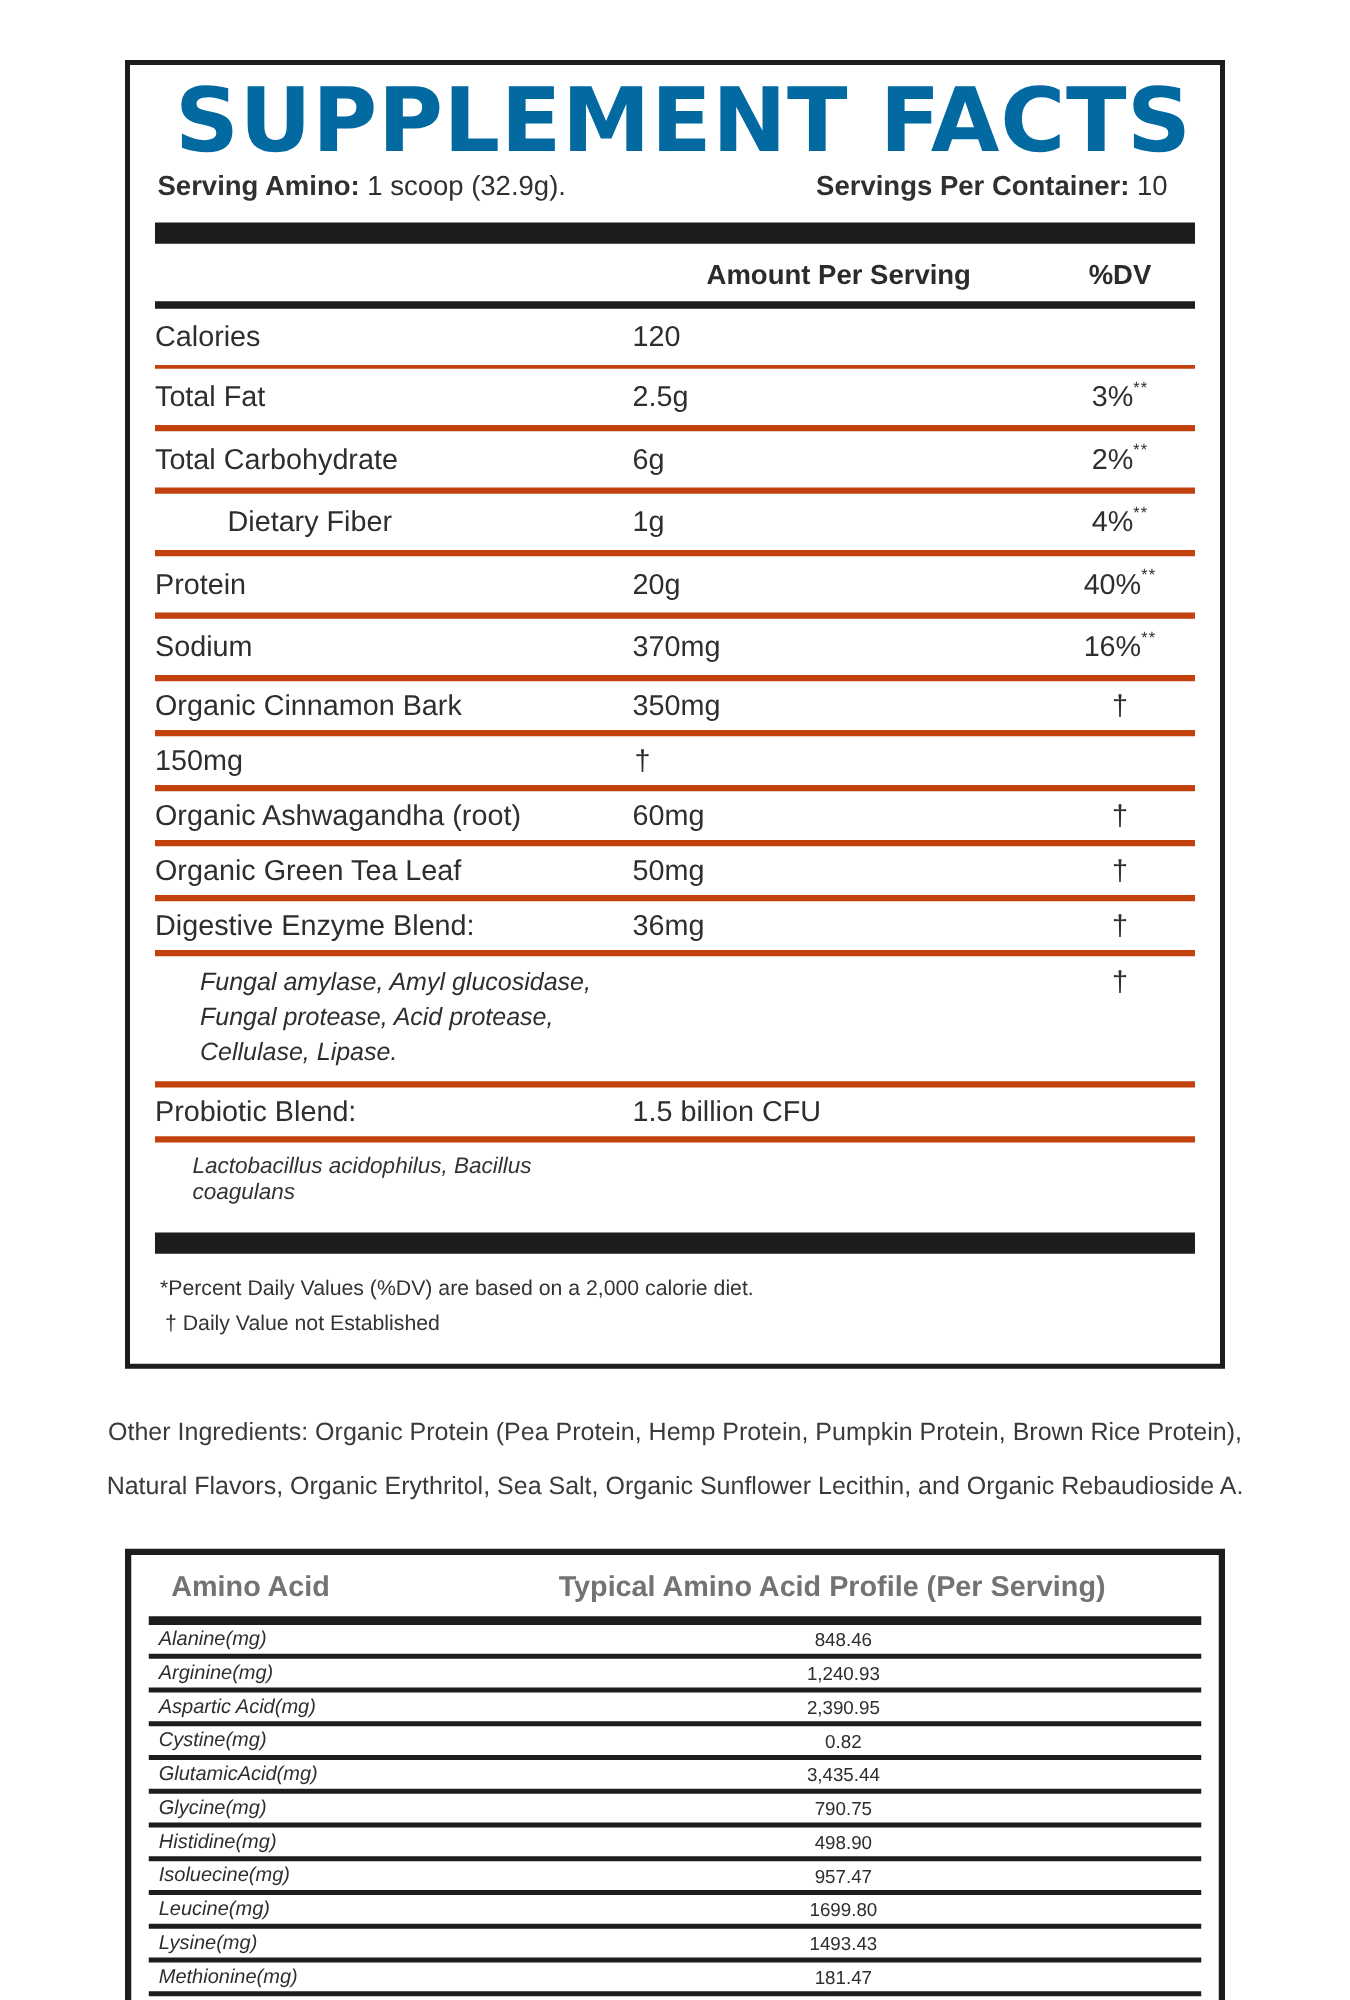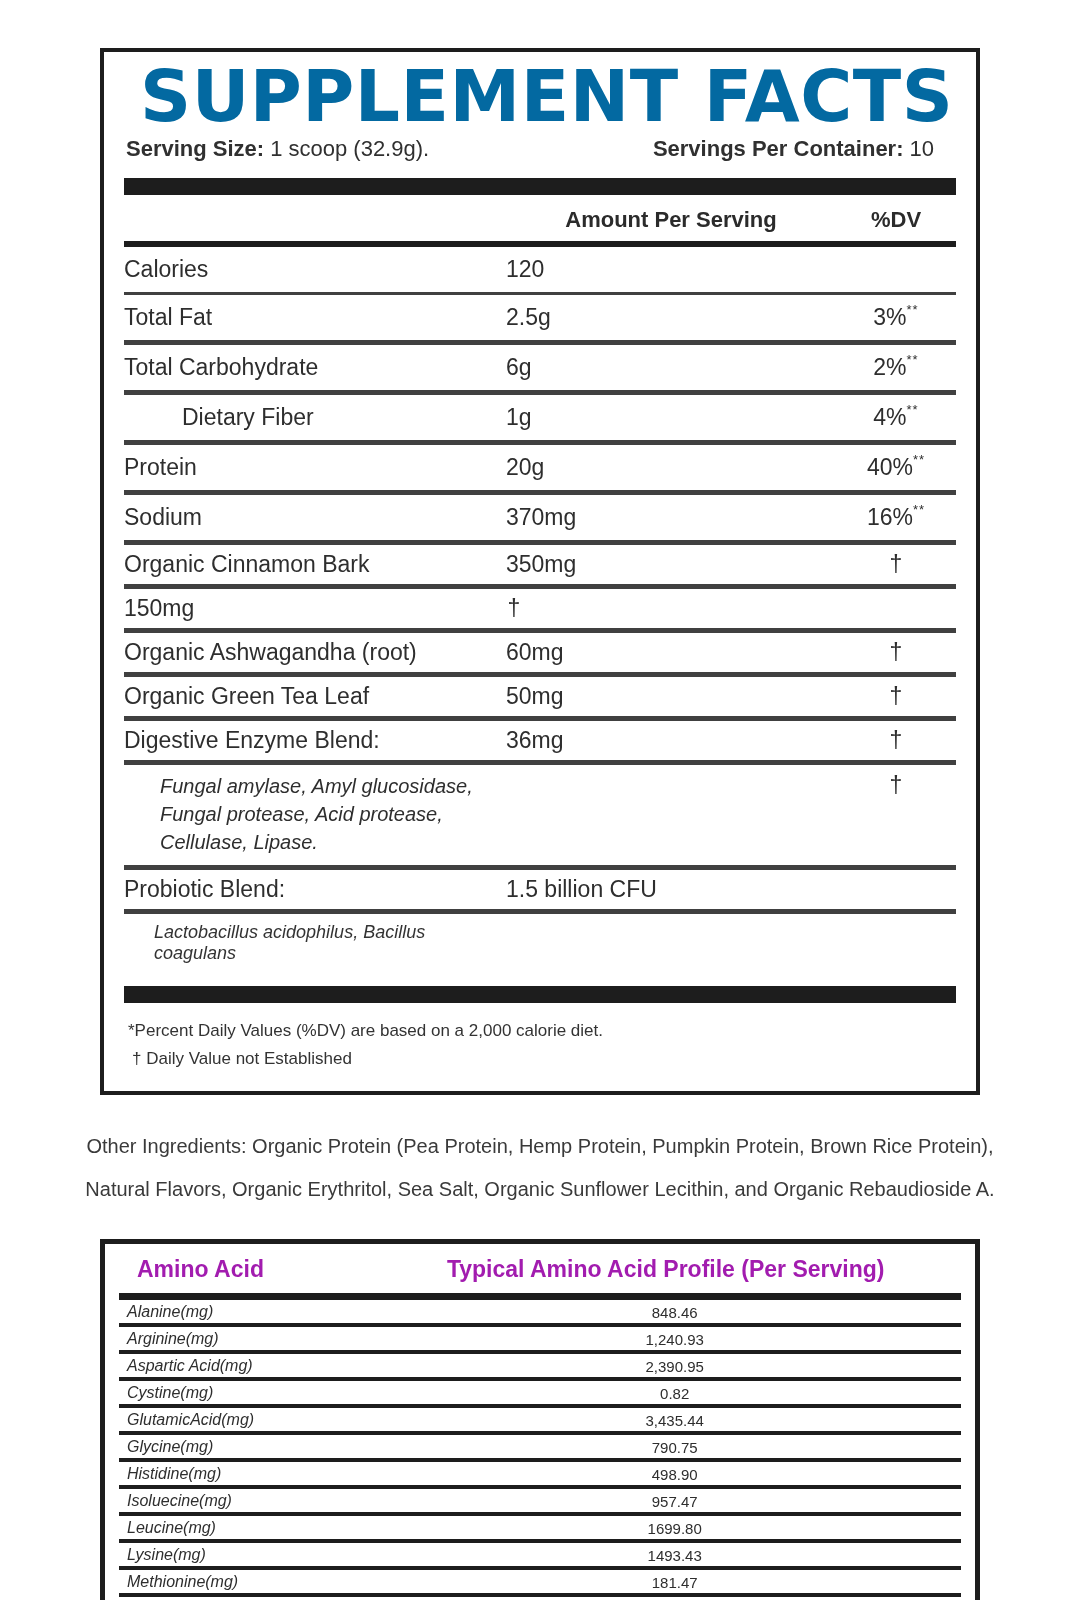--- a/index.html
+++ b/index.html
@@ -55,21 +55,21 @@
     border-bottom: 6px solid #1d1d1d;
   }
   .thead .spacer { flex: 1; }
   .thead .h-amount { width: 330px; text-align: center; }
   .thead .h-dv { width: 120px; text-align: center; }
 
   .frow {
     display: flex;
     align-items: center;
     margin: 0 20px;
-    border-bottom: 5px solid #404040;
+    border-bottom: 5px solid #c2410c;
     font-size: 23px;
     padding: 9px 0;
     color: #2e2e2e;
   }
   .frow .flabel { flex: 1; font-weight: 500; }
   .frow .famount { width: 330px; text-align: left; font-weight: 400; }
   .frow .fdv { width: 120px; text-align: center; font-weight: 400; white-space: nowrap; }
   .fdv sup { font-size: 13px; letter-spacing: 1px; position: relative; top: -2px; }
 
   .r-thin { border-bottom-width: 3px; }
@@ -122,21 +122,21 @@
     background: #fff;
     padding-bottom: 12px;
   }
   .ahead {
     display: flex;
     align-items: center;
     margin: 0 16px;
     padding: 12px 0 10px 0;
     font-size: 23px;
     font-weight: 600;
-    color: #a21caf;
+    color: #737373;
   }
   .ahead .hl { flex: 0 0 30%; padding-left: 16px; }
   .ahead .hr { flex: 1; text-align: center; }
   .ahdiv { height: 7px; background: #1d1d1d; margin: 0 14px; }
 
   .arow {
     display: flex;
     align-items: center;
     margin: 0 14px;
     border-bottom: 4px solid #1d1d1d;
@@ -161,21 +161,21 @@
 </head>
 <body>
 
 <div class="page">
 
   <section class="facts-panel">
     <h1 class="title">SUPPLEMENT FACTS</h1>
 
     <div class="serving-row">
       <div class="serving-left">
-        <span class="lab">Serving Size:</span><span class="val">1 scoop (32.9g).</span>
+        <span class="lab">Serving Amino:</span><span class="val">1 scoop (32.9g).</span>
       </div>
       <div class="serving-right">
         <span class="lab">Servings Per Container:</span><span class="val">10</span>
       </div>
     </div>
 
     <div class="bar"></div>
 
     <div class="thead">
       <span class="spacer"></span>

